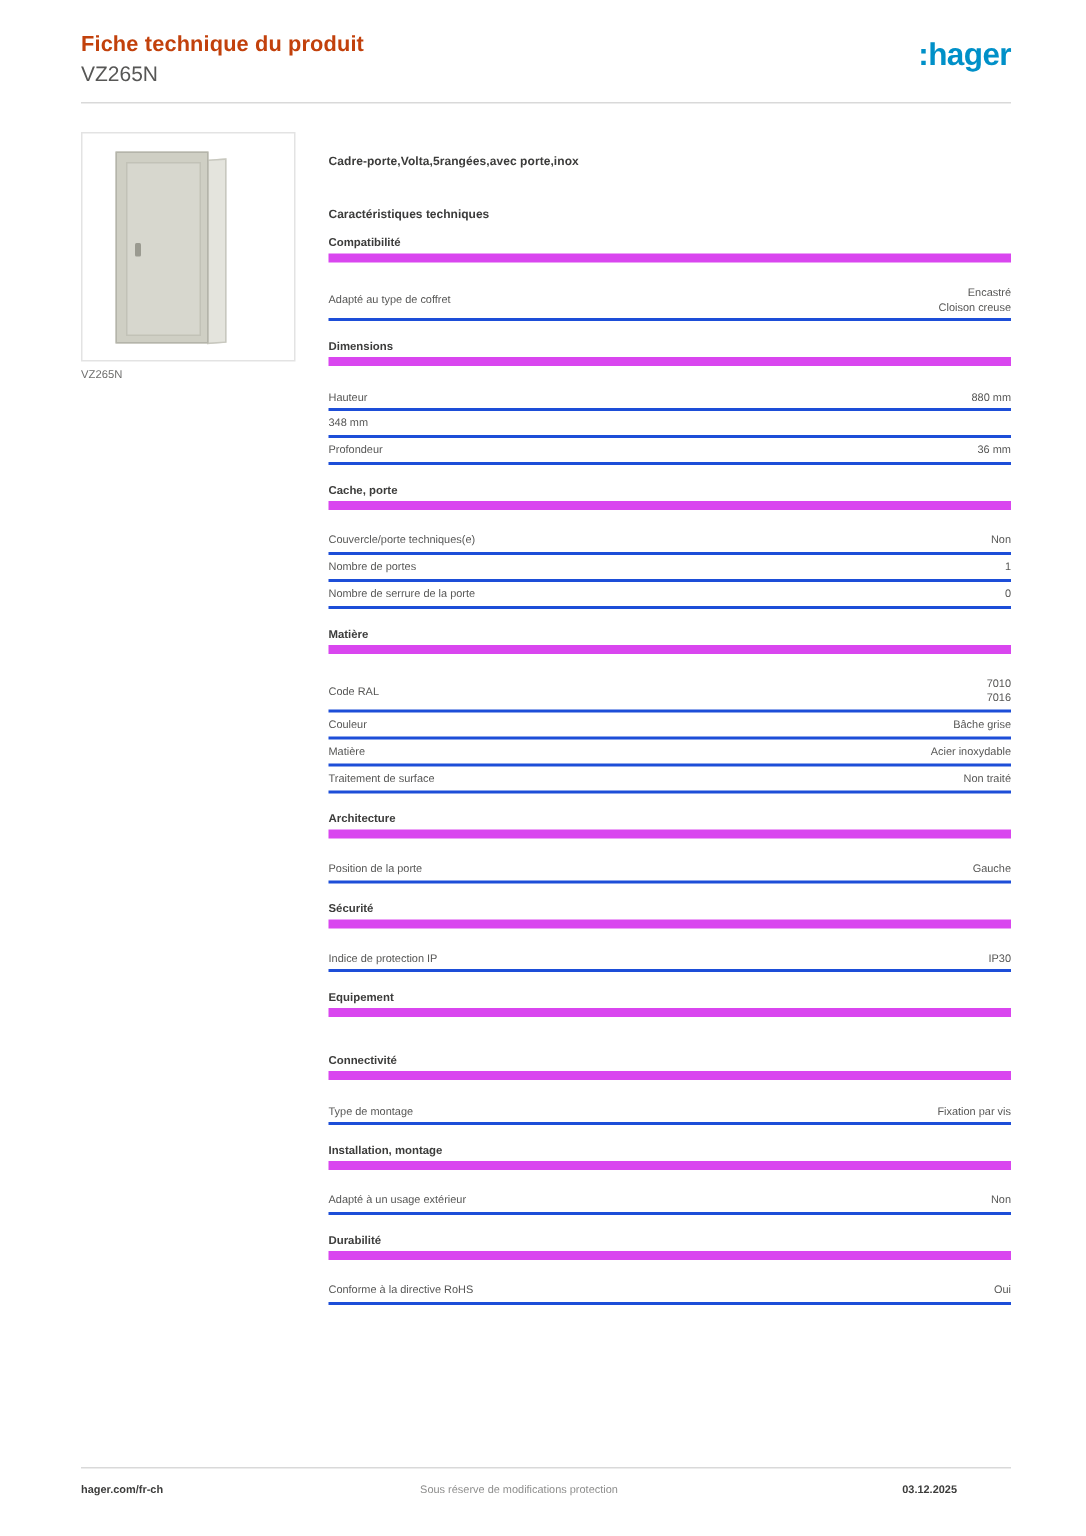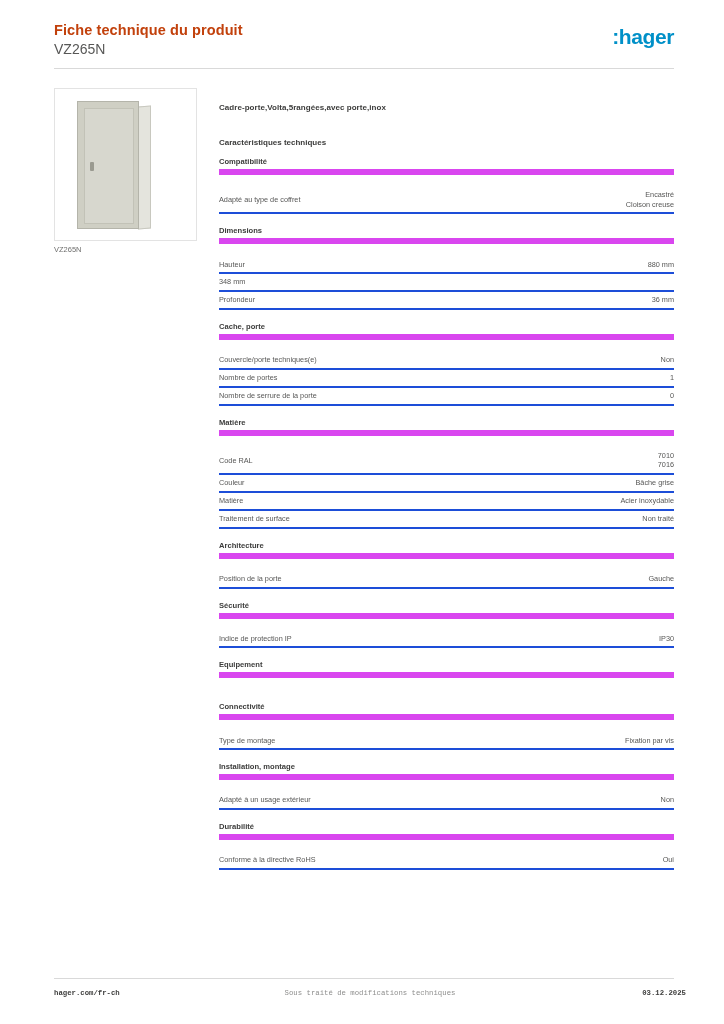--- a/index.html
+++ b/index.html
@@ -188,27 +188,26 @@
     left: 54px;
     bottom: 45px;
     width: 620px;
     height: 1px;
     background: #d9d9d9;
   }
   .footer {
     position: absolute;
     left: 54px;
     bottom: 27px;
-    width: 632px;
+    width: 584px;
     display: flex;
     justify-content: space-between;
     align-items: center;
     font-size: 7.3px;
     color: #575756;
-    font-family: Liberation Mono, monospace;
   }
   .footer .center {
     position: absolute;
     left: 0;
     right: 0;
     text-align: center;
     color: #8e8e8d;
   }
   .footer .right {
     font-weight: bold;
@@ -349,17 +348,17 @@
             <div class="value">Oui</div>
           </div>
         </div>
         <div class="group-spacer"></div>
       </div>
   </div>
 
   <div class="footer-rule"></div>
   <div class="footer">
     <div class="left">hager.com/fr-ch</div>
-    <div class="center">Sous traité de modifications techniques</div>
+    <div class="center">Sous réserve de modifications protection</div>
     <div class="right">03.12.2025</div>
   </div>
 
 </div>
 
 </body></html>

